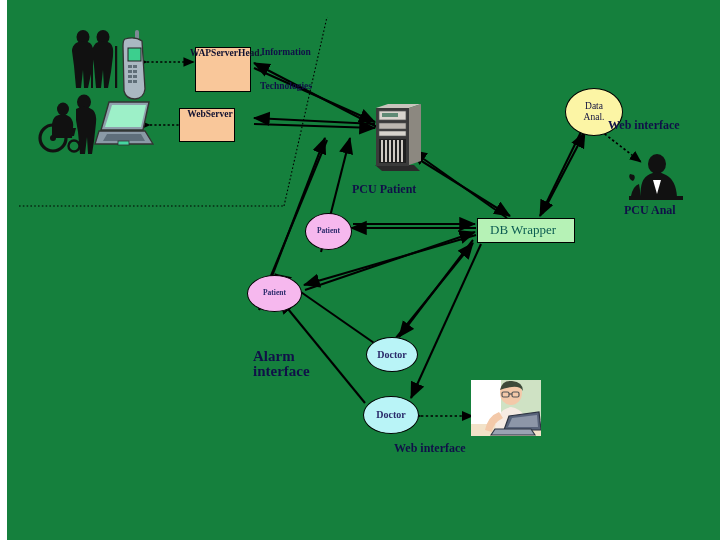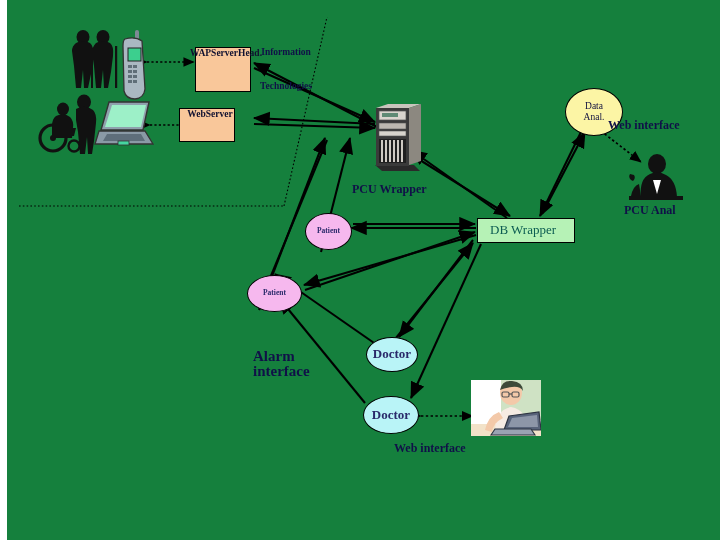--- a/index.html
+++ b/index.html
@@ -60,21 +60,21 @@
     color: #1a1a30;
     font-weight: bold;
     font-size: 12.5px;
     flex-direction: column;
   }
   .ellipse {
     border: 1px solid #000000;
     border-radius: 50%;
   }
   .el-pink { background: #f6b8ee; color: #2a2a6a; font-size: 7.5px; font-weight: bold; }
-  .el-cyan { background: #b9f4f7; color: #2a2a6a; font-size: 13px; font-weight: bold; }
+  .el-cyan { background: #b9f4f7; color: #2a2a6a; font-size: 10px; font-weight: bold; }
   .el-yellow { background: #fcf5a5; color: #101040; font-size: 9.5px; flex-direction: column; }
   .caption {
     position: absolute;
     color: #101048;
     font-weight: bold;
     white-space: pre;
     line-height: 1.18;
   }
   .cap-hdr { font-size: 9.5px; text-align: center; }
   .cap-lbl { font-size: 12px; }
@@ -279,20 +279,20 @@
   </div>
 
   <div class="node ellipse el-cyan" style="left:359px; top:337px; width:52px; height:35px;">
     <span>Doctor</span>
   </div>
   <div class="node ellipse el-cyan" style="left:356px; top:396px; width:56px; height:38px;">
     <span>Doctor</span>
   </div>
 
 
-  <div class="caption cap-lbl" style="left:345px; top:182px;">PCU Wrapper</div>
+  <div class="caption cap-lbl" style="left:345px; top:182px;">PCU Patient</div>
   <div class="caption cap-lbl" style="left:617px; top:203px;">PCU Anal</div>
   <div class="caption cap-lbl" style="left:601px; top:118px;">Web interface</div>
   <div class="caption cap-lbl" style="left:387px; top:441px;">Web interface</div>
   <div class="caption cap-big" style="left:246px; top:348px;">Alarm</div>
   <div class="caption cap-big" style="left:246px; top:363px;">interface</div>
 
 </div>
 
 </body></html>

